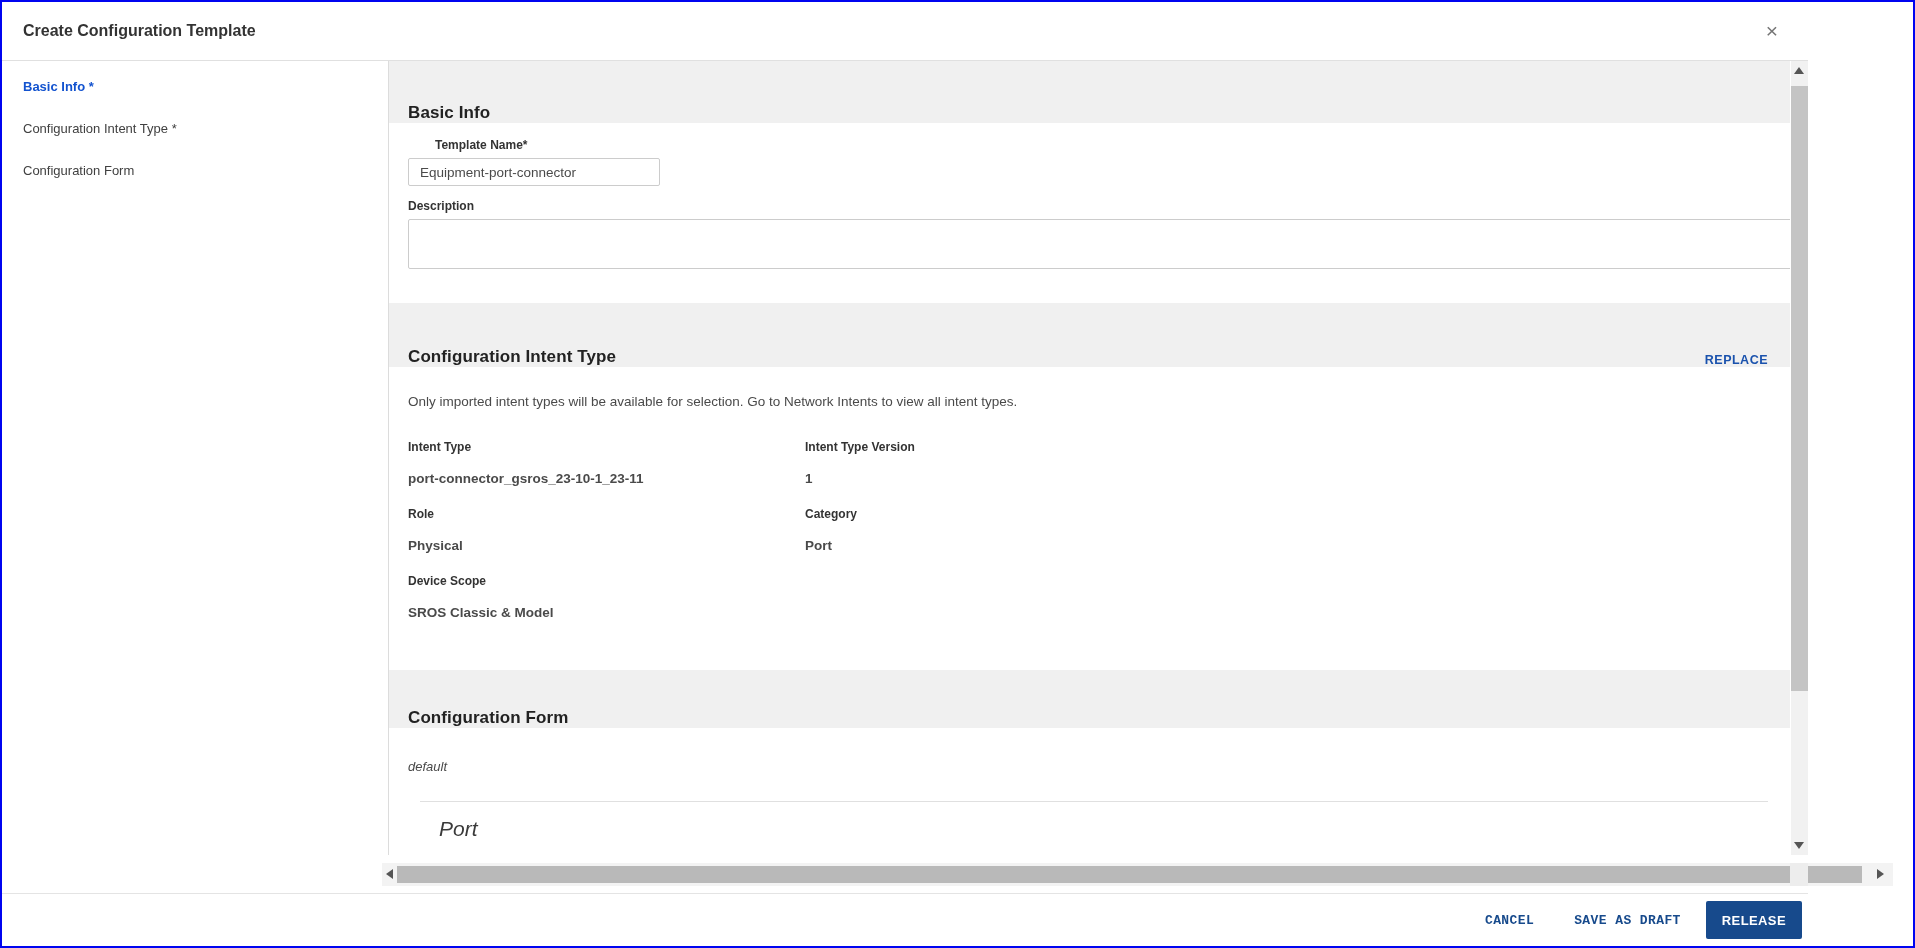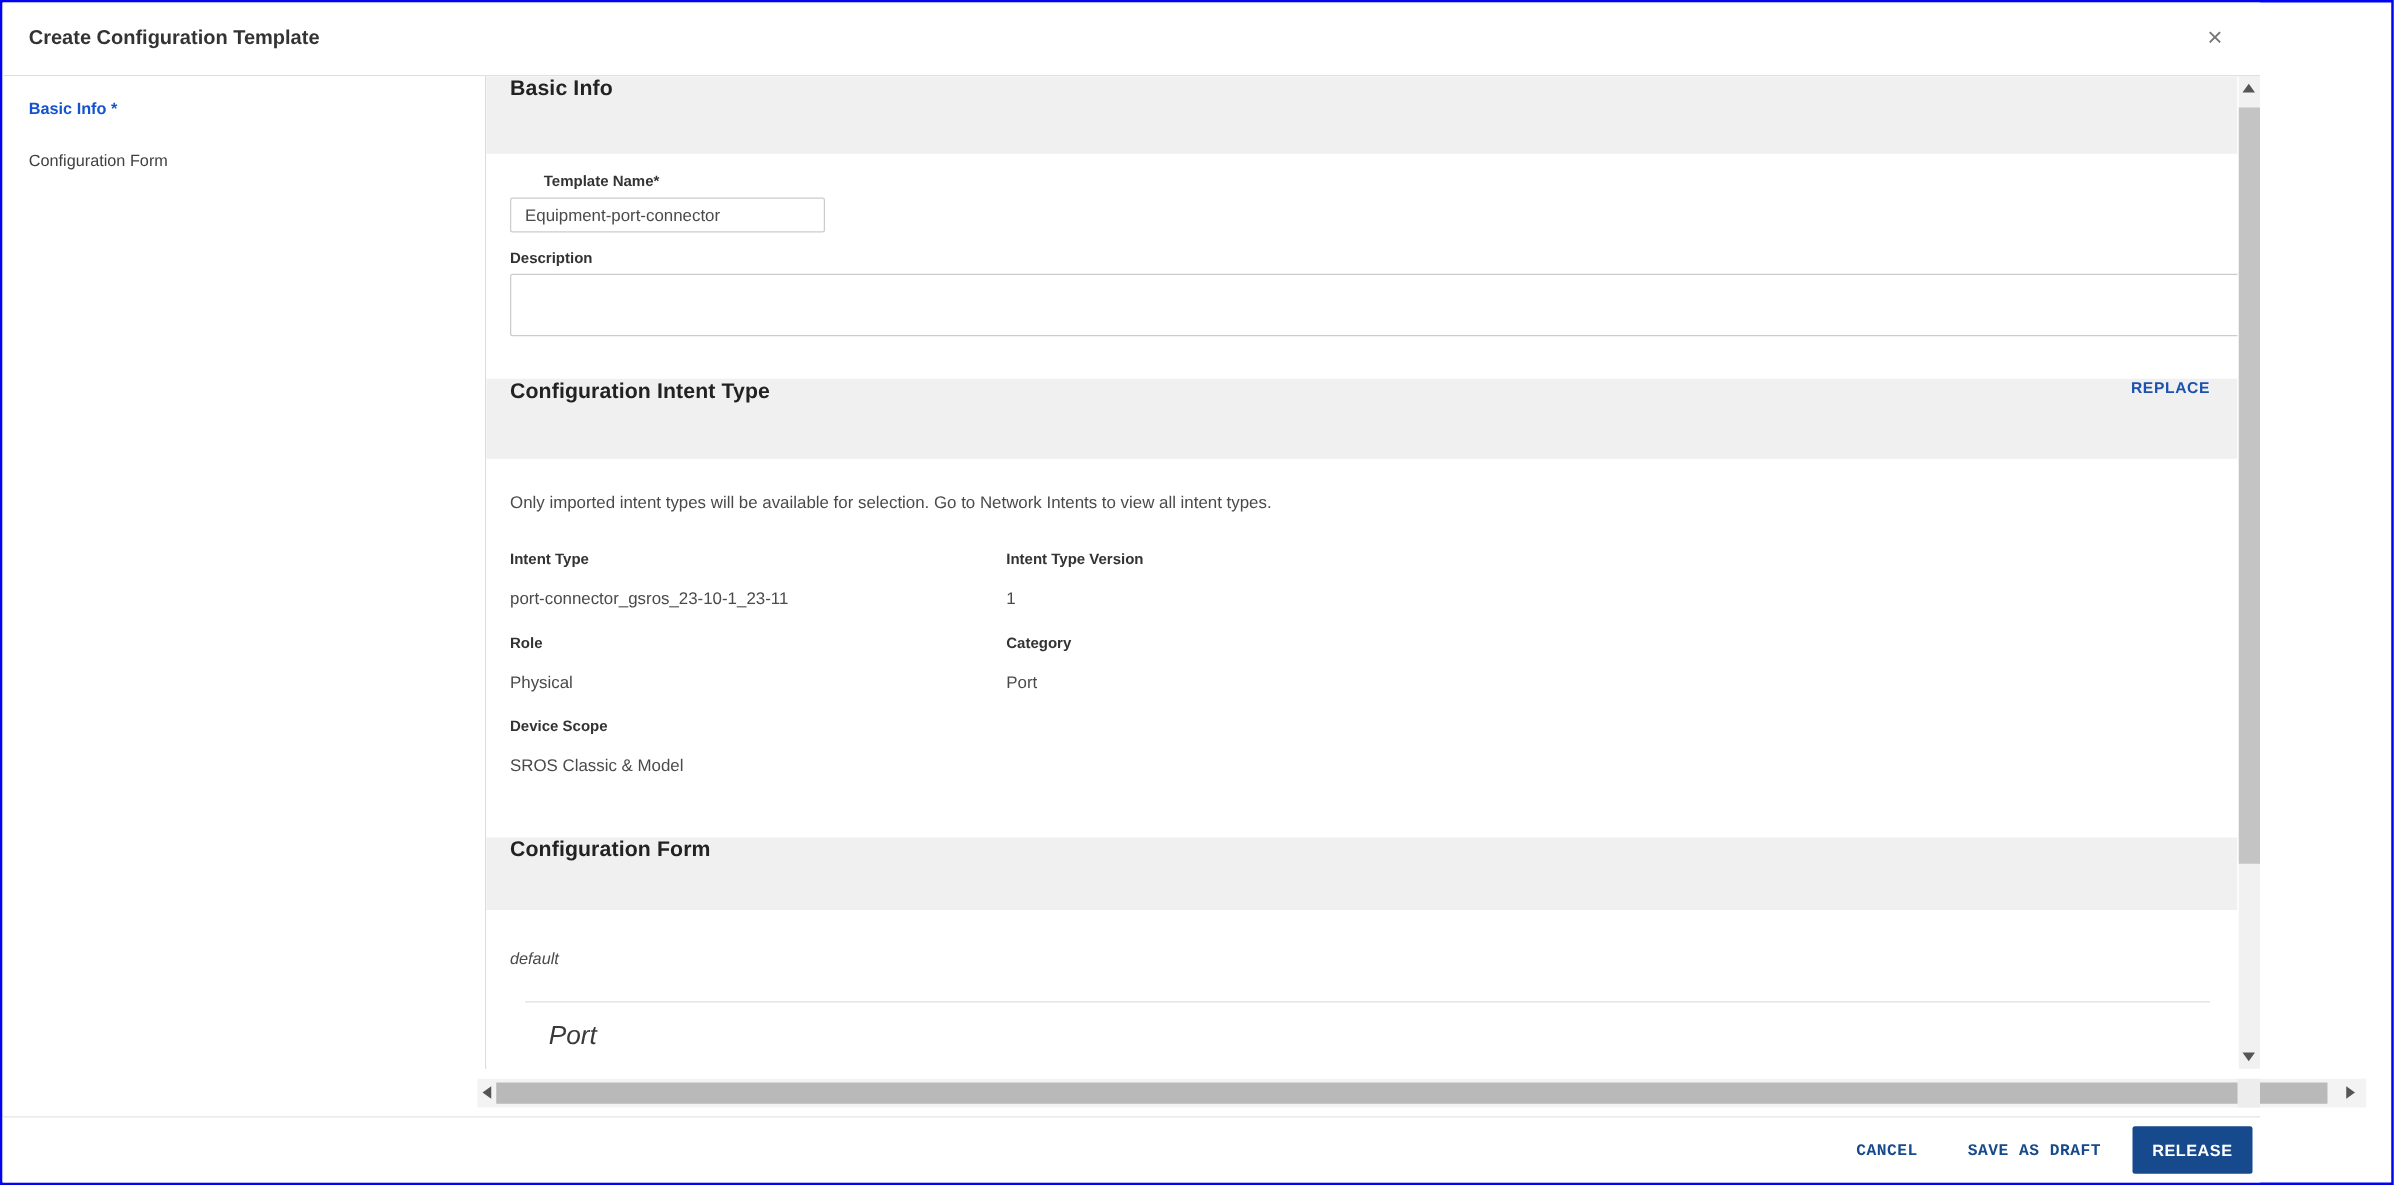--- a/index.html
+++ b/index.html
@@ -14,21 +14,21 @@
                font-size:21px; color:#757575; cursor:pointer; line-height:28px; text-align:center; }
 
   
   .sidebar { position:absolute; left:0; top:59px; width:386px; bottom:54px; background:#fff; padding-top:5px; }
   .sidebar .step { height:42px; line-height:42px; padding-left:21px; font-size:13px; color:#404040; cursor:pointer; white-space:nowrap; }
   .sidebar .step.active { font-weight:bold; color:#1353cf; }
   .sidebar-divider { position:absolute; left:386px; top:59px; width:1px; height:794px; background:#dcdcdc; }
 
   
   .content { position:absolute; left:387px; top:59px; right:18px; bottom:93px; background:#fff; overflow:hidden; }
-  .band { background:#f0f0f0; display:flex; align-items:flex-start; padding:0 22px 0 19px; }
+  .band { background:#f0f0f0; display:flex; align-items:flex-end; padding:0 22px 0 19px; }
   .band h2 { font-size:17px; font-weight:bold; color:#222; letter-spacing:0.1px; }
   .band.basic { height:62px; }
   .band.intent { height:64px; justify-content:space-between; }
   .band.form { height:58px; }
   .replace-link { background:none; border:none; font-family:inherit; font-size:12.5px; font-weight:bold; color:#1a52ad;
                   letter-spacing:0.5px; cursor:pointer; }
 
   .form-area { height:180px; padding-left:19px; }
   .field-label { font-size:12px; font-weight:bold; color:#333; }
   .lbl-template { padding-top:15px;margin-left:27px; }
@@ -38,21 +38,21 @@
   .desc-wrap { position:relative; margin-top:6px; width:1405px; }
   .desc-textarea { display:block; width:1405px; height:50px; border:1px solid #ccc; border-radius:2px; resize:none;
                    font-family:inherit; font-size:13.5px; color:#4a4a4a; padding:6px 10px; outline:none; }
   .resize-handle { position:absolute; right:3px; bottom:4px; width:11px; height:11px; cursor:nwse-resize;
                    background:repeating-linear-gradient(135deg, transparent 0 3px, #8a8a8a 3px 4px, transparent 4px 6px);
                    clip-path:polygon(100% 0, 0 100%, 100% 100%); }
 
   .intent-area { height:303px; padding-left:19px; }
   .intent-info { padding-top:27px; font-size:13.5px; color:#4a4a4a; }
   .intent-grid { margin-top:31px; display:grid; grid-template-columns:397px auto; row-gap:21px; }
-  .fv .val { margin-top:17px; font-size:13.5px; color:#4a4a4a; }
+  .fv .val { margin-top:17px; font-size:13.5px; color:#4a4a4a;font-weight:bold; }
 
   .form2-area { padding-left:19px;font-style:italic; }
   .default-row { padding-top:31px; font-size:13px; color:#4a4a4a; }
   .panel-divider { margin-top:27px; margin-left:12px; height:1px; width:calc(100% - 34px); background:#e0e0e0; }
   .port-heading { margin-top:15px; margin-left:12px; padding-left:19px; font-size:21px; font-weight:400; color:#3a3a3a; }
 
   
   .vscroll { position:absolute; right:0; top:59px; width:17px; height:794px; background:#f1f1f1; }
   .vscroll .arrow-up { position:absolute; top:6px; left:3px; width:0; height:0;
         border-left:5.5px solid transparent; border-right:5.5px solid transparent; border-bottom:7px solid #555; }
@@ -83,20 +83,21 @@
 
 <div id="app">
 
   <div class="titlebar">
     <div class="title">Create Configuration Template</div>
     <button class="close-btn">×</button>
   </div>
 
   <div class="sidebar">
     <div class="step active">Basic Info *</div>
+    <div class="step">Configuration Intent Type *</div>
     <div class="step">Configuration Form</div>
   </div>
   <div class="sidebar-divider"></div>
 
   <div class="content">
 
     <div class="band basic">
       <h2>Basic Info</h2>
     </div>
 

